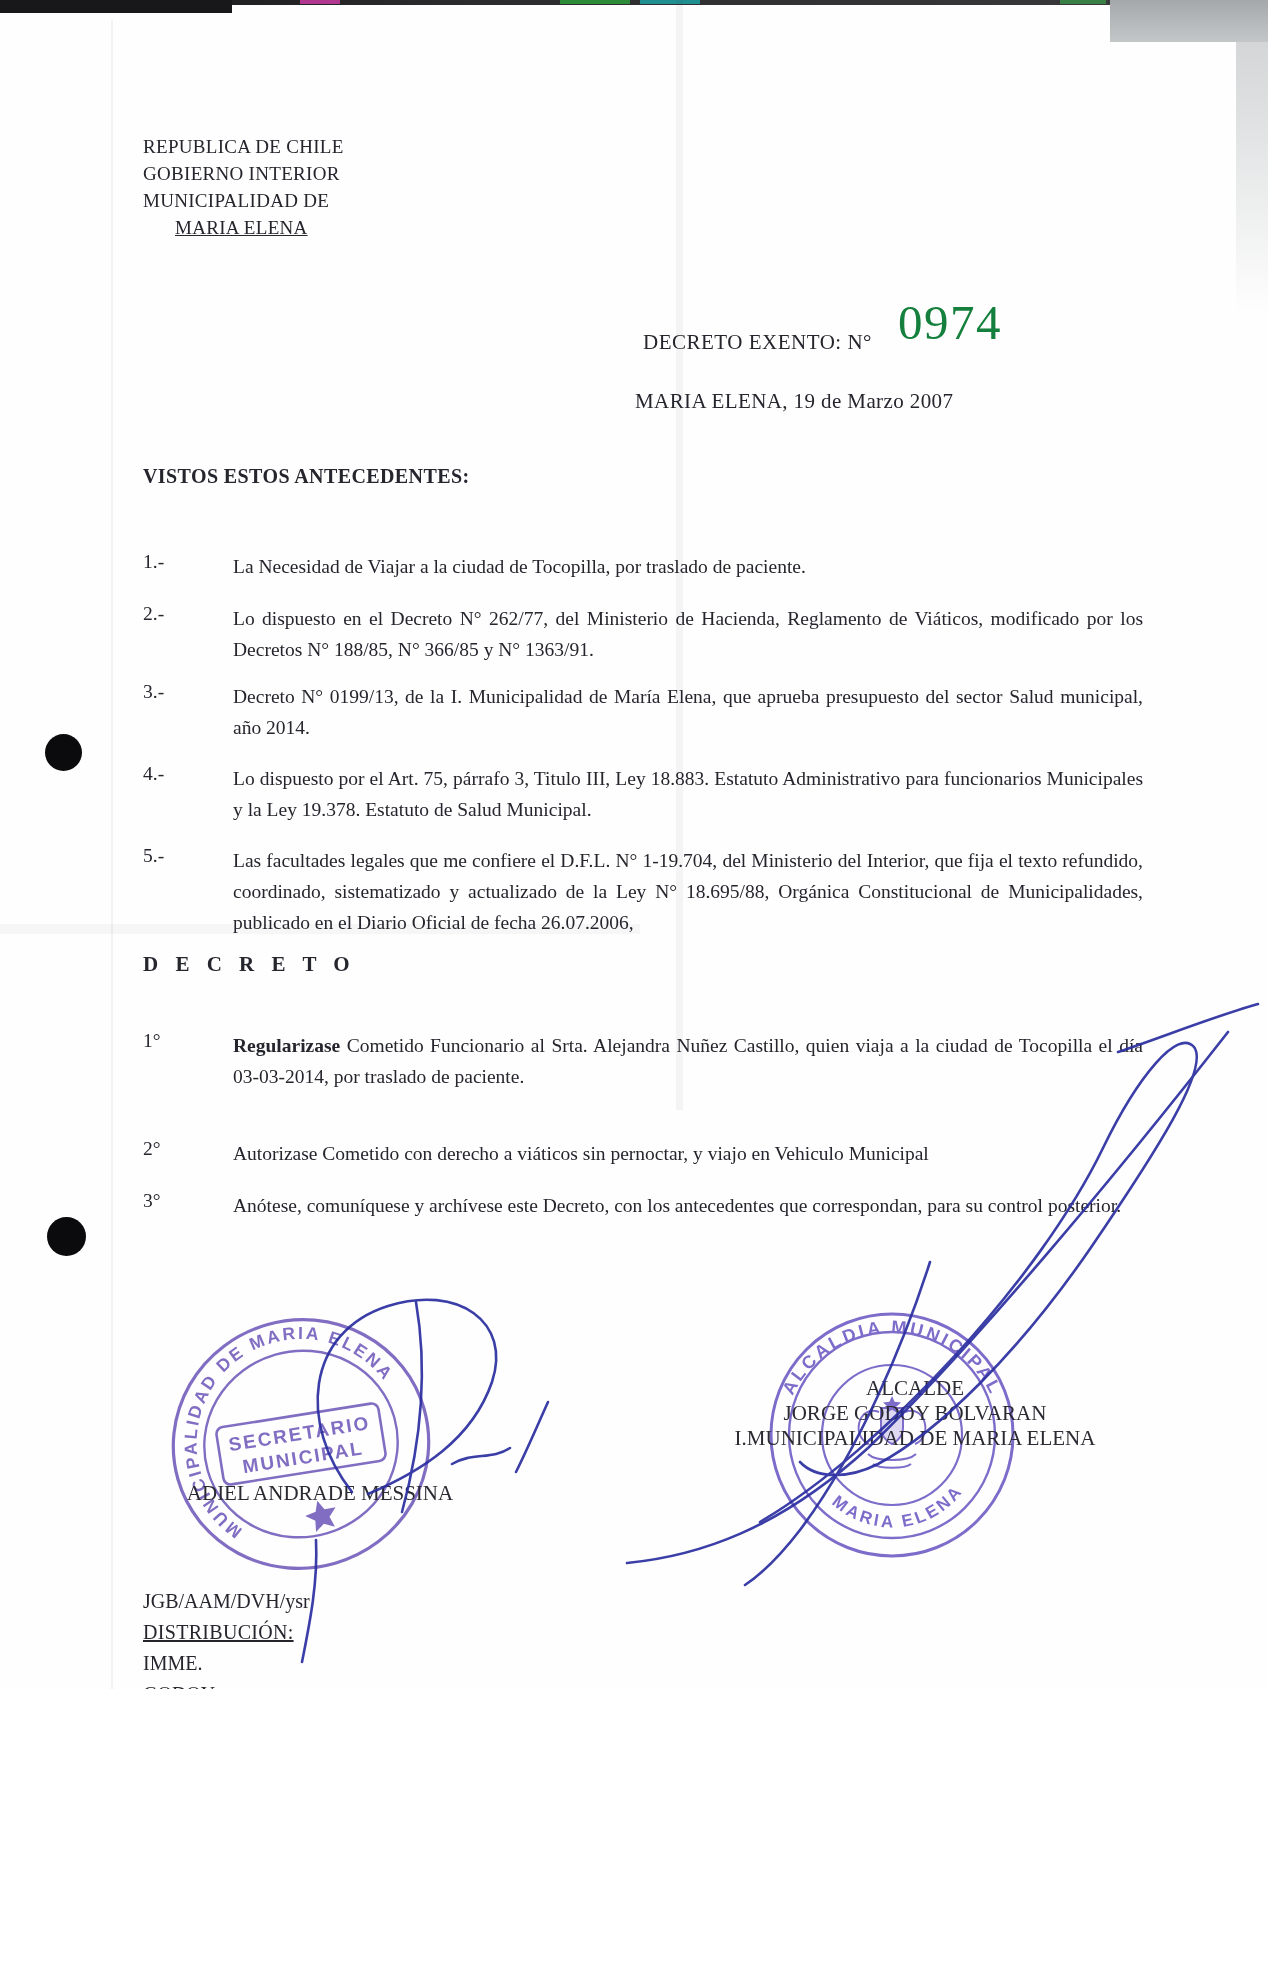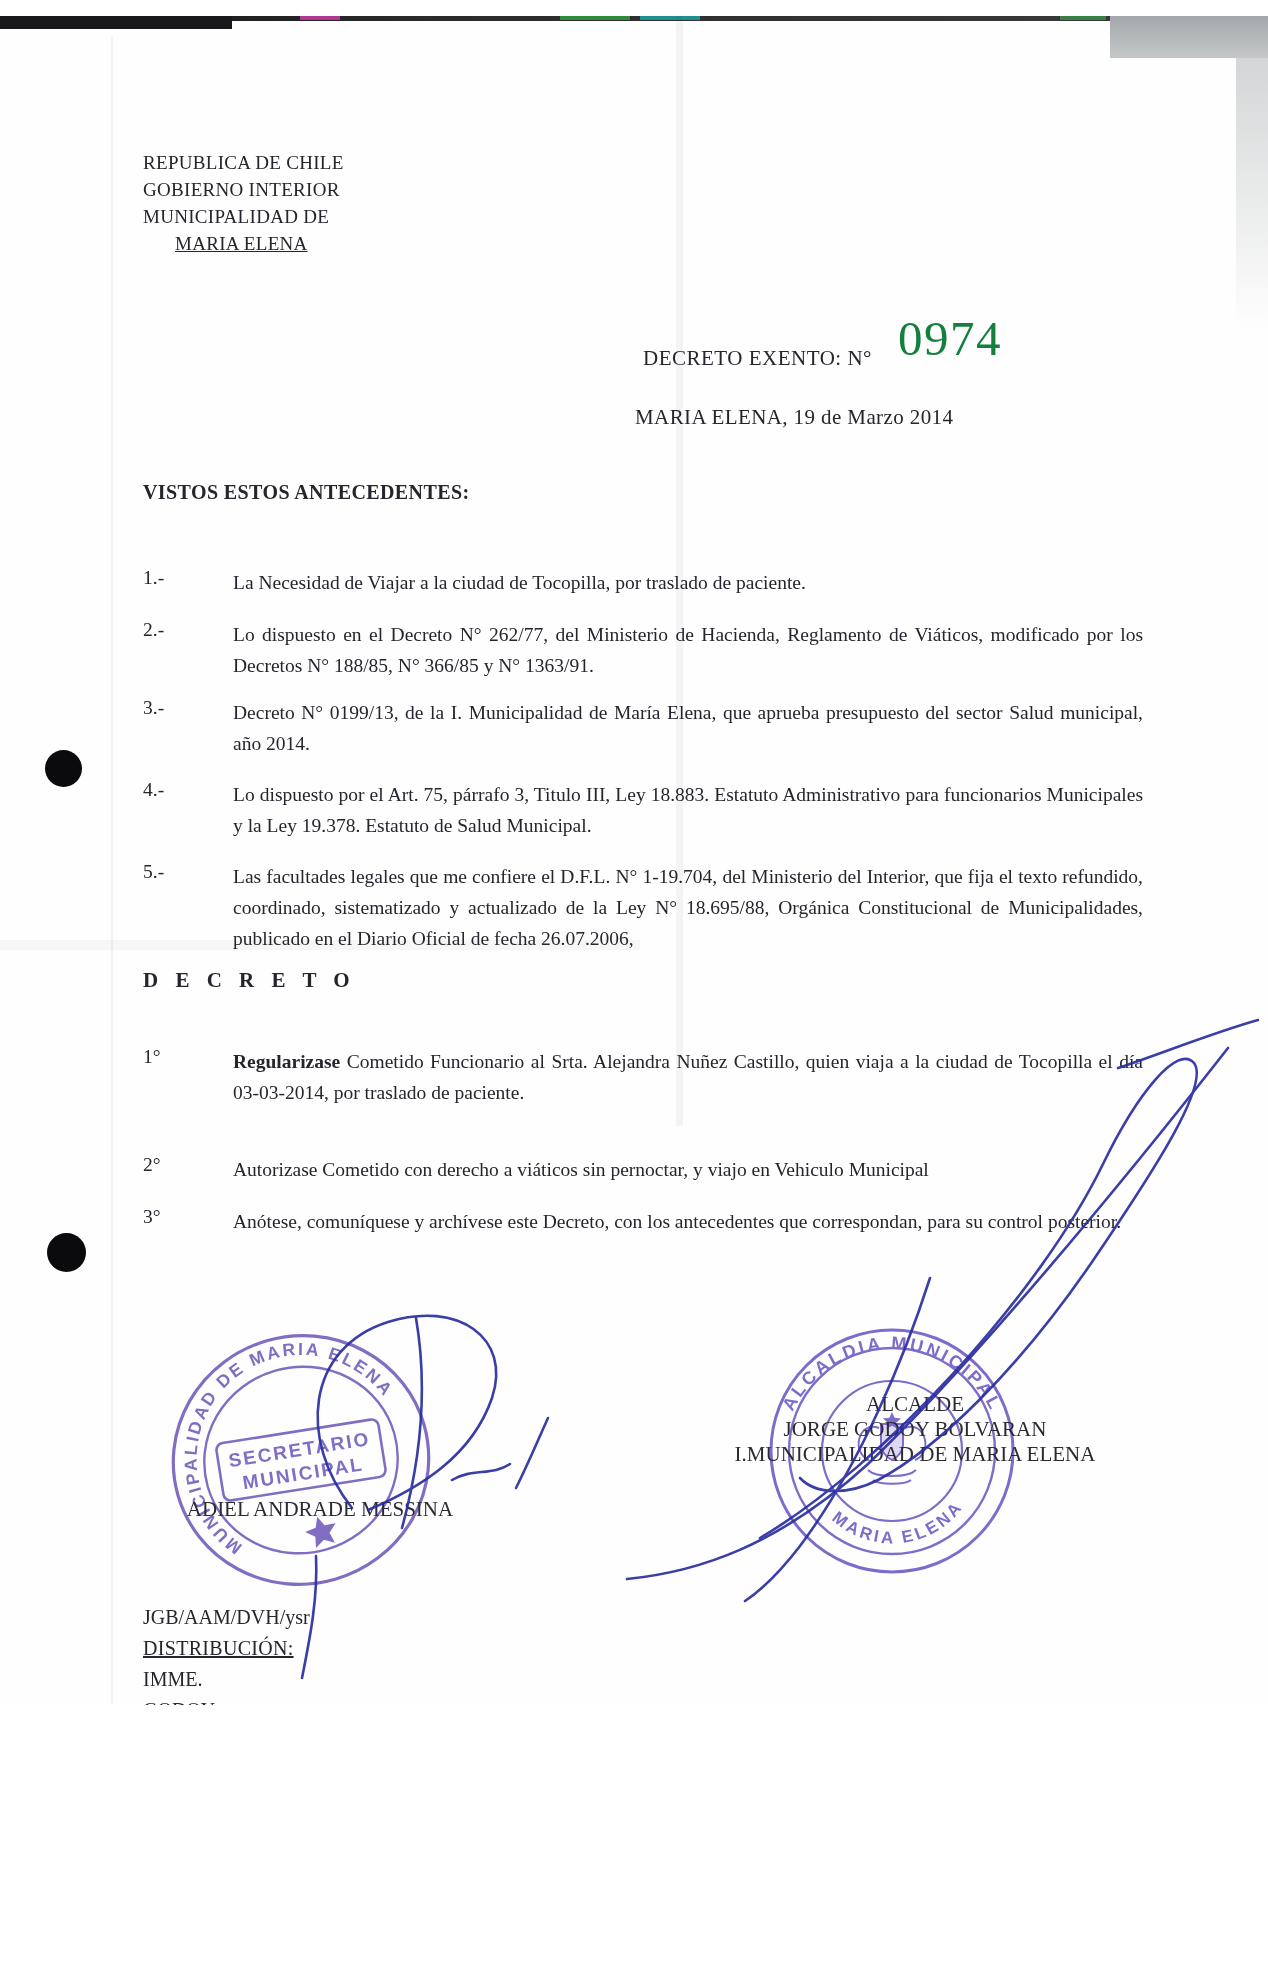--- a/index.html
+++ b/index.html
@@ -1,17 +1,17 @@
 <!DOCTYPE html>
 <html><head>
 <meta charset="utf-8">
 <style>
   html,body{margin:0;padding:0;background:#ffffff;}
   #page{
-    position:relative;width:1268px;height:1689px;margin:16px auto;
+    position:relative;width:1268px;height:1689px;margin:0 auto;
     background:#fefefe;overflow:hidden;
     font-family:"Liberation Serif", serif;color:#25252d;
   }
   .abs{position:absolute;}
   
   .top-line{top:0;left:0;width:1268px;height:5px;background:linear-gradient(90deg,#141416,#2b2b2d 35%,#343436 70%,#3c3c3e);}
   .top-line-left{top:0;left:0;width:232px;height:13px;background:#18181a;}
   .speck{height:4px;top:0;}
   .tr-gray{left:1110px;top:0;width:158px;height:42px;background:linear-gradient(180deg,#a4a8aa,#c3c7c8);}
   .tr-fade{left:1236px;top:42px;width:32px;height:270px;background:linear-gradient(180deg,rgba(160,164,166,.45),rgba(160,164,166,0));}
@@ -67,21 +67,21 @@
 
   <div class="abs hdr">
     <div>REPUBLICA DE CHILE</div>
     <div>GOBIERNO INTERIOR</div>
     <div>MUNICIPALIDAD DE</div>
     <div class="ind">MARIA ELENA</div>
   </div>
 
   <div class="abs dlabel">DECRETO EXENTO:  N°</div>
   <div class="abs dnum">0974</div>
-  <div class="abs ddate">MARIA ELENA,  19 de Marzo  2014</div>
+  <div class="abs ddate">MARIA ELENA,  19 de Marzo  2007</div>
 
   <div class="abs vtitle">VISTOS ESTOS ANTECEDENTES:</div>
 
   <div class="abs li-num" style="top:551px;">1.-</div>
   <div class="abs li-txt" style="top:551px;">La Necesidad de Viajar a la ciudad de Tocopilla, por traslado de paciente.</div>
 
   <div class="abs li-num" style="top:603px;">2.-</div>
   <div class="abs li-txt" style="top:603px;">Lo dispuesto en el Decreto N° 262/77, del Ministerio de Hacienda, Reglamento de Viáticos, modificado por los Decretos N° 188/85, N° 366/85 y N° 1363/91.</div>
 
   <div class="abs li-num" style="top:681px;">3.-</div>

